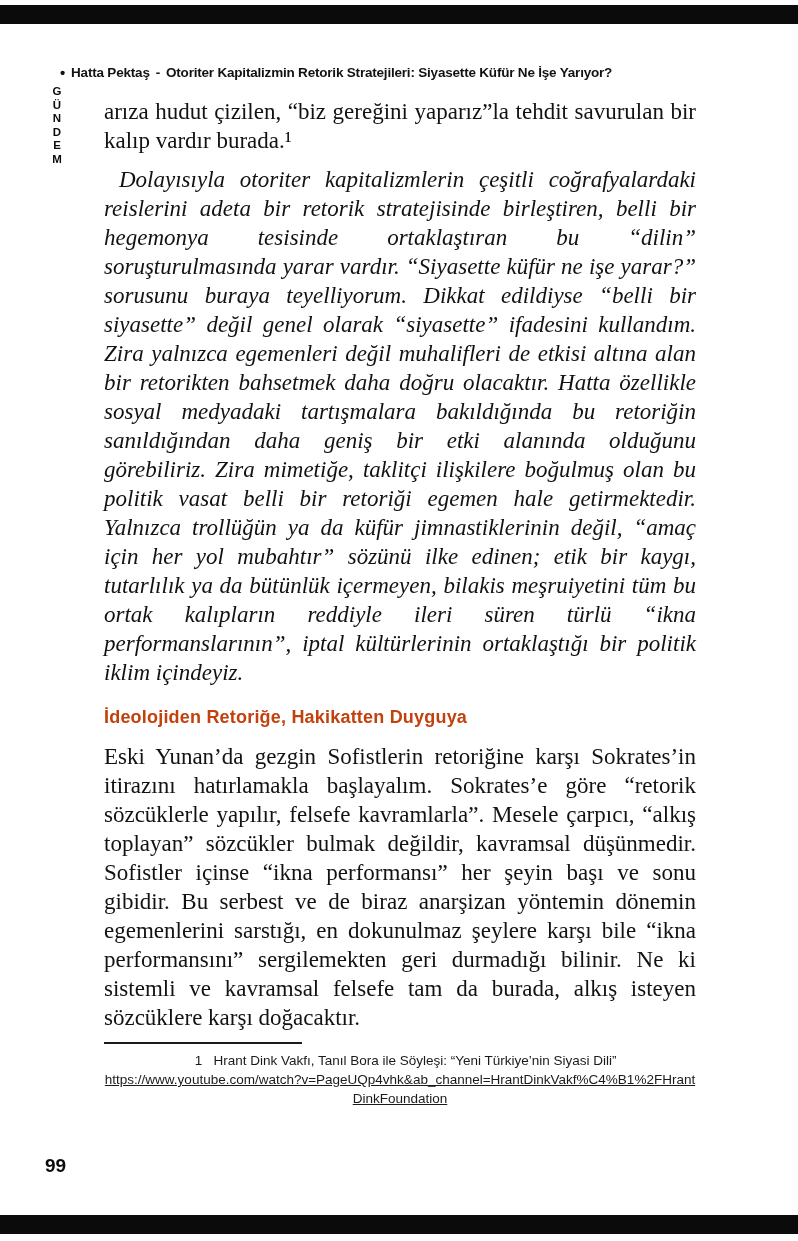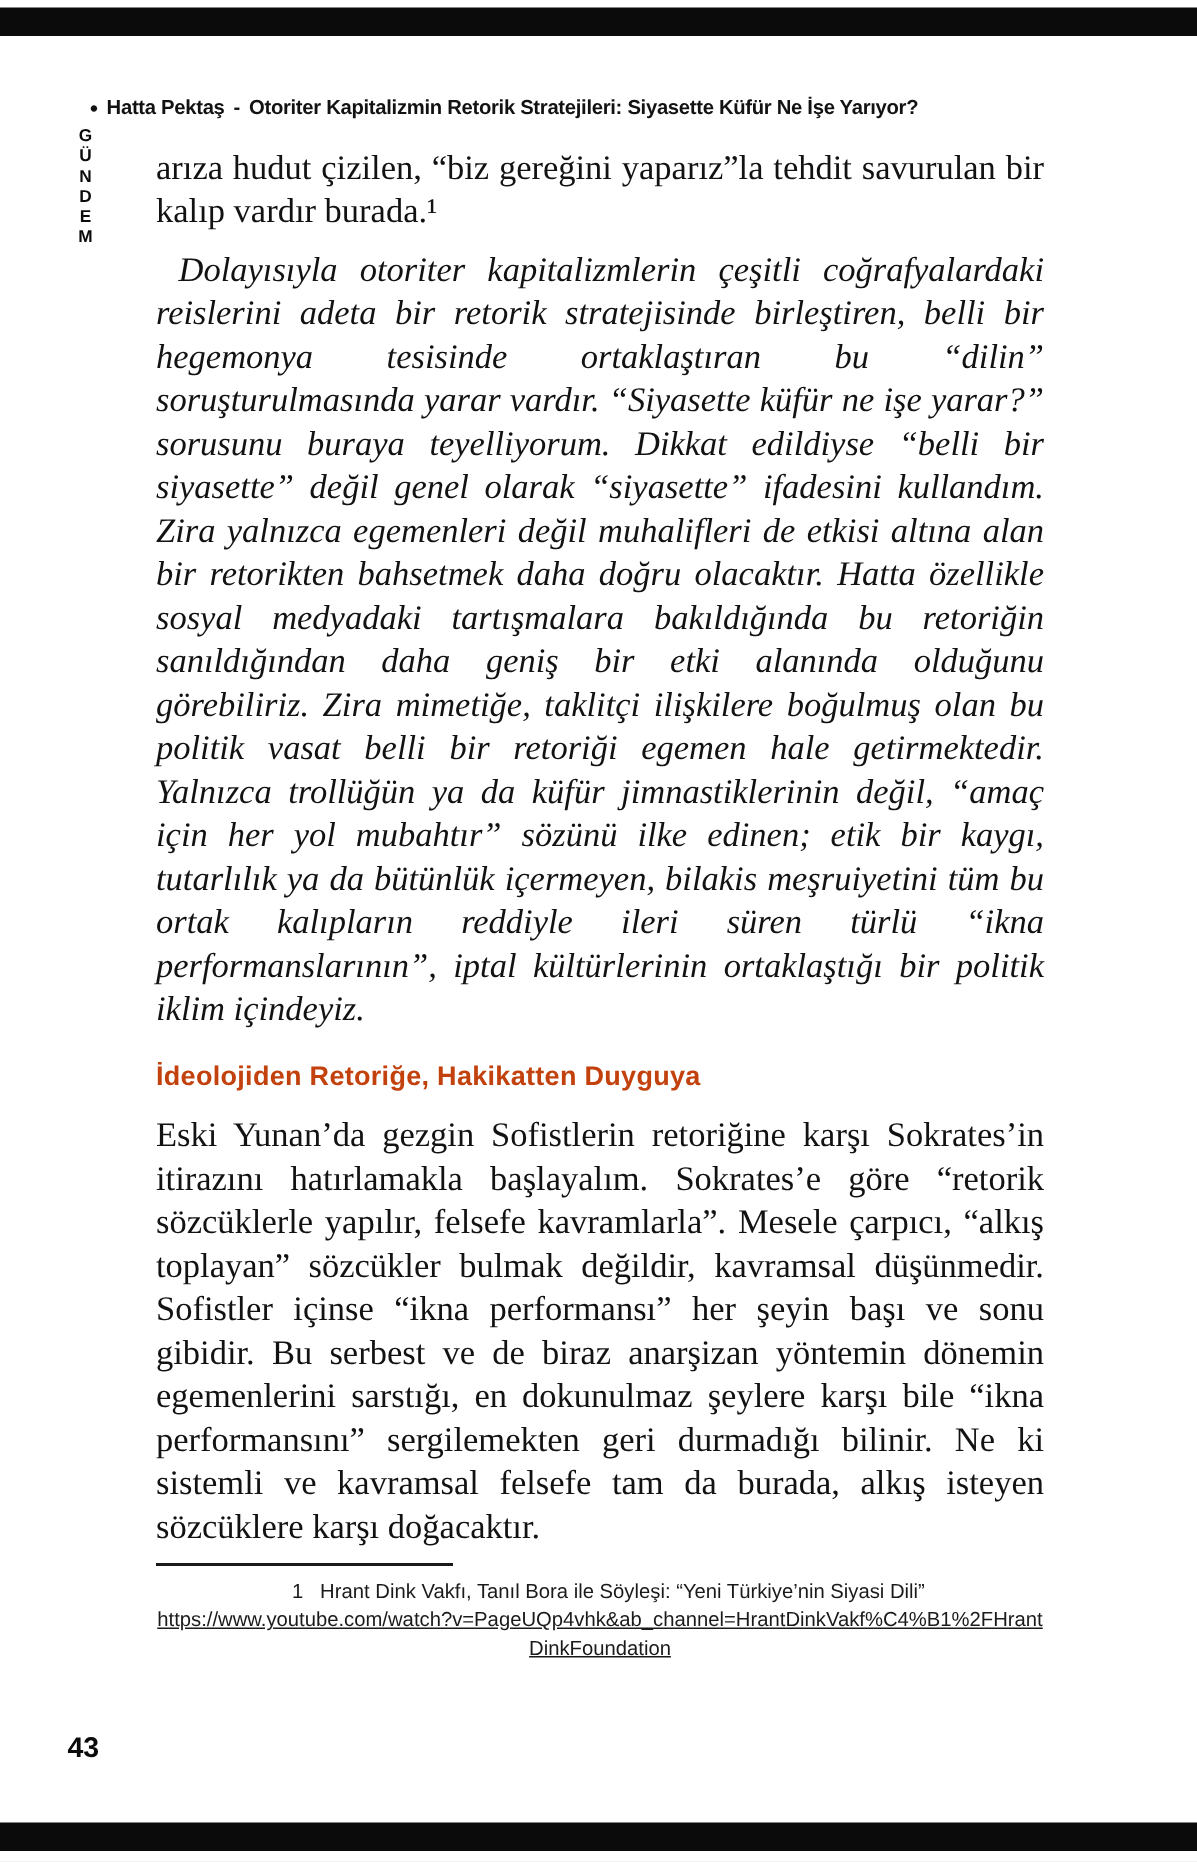--- a/index.html
+++ b/index.html
@@ -135,17 +135,17 @@
 
     <div class="footnote">
       <div class="footnote-rule"></div>
       <div class="fn-line">
         <span class="fn-num">1</span><span class="fn-text">Hrant Dink Vakfı, Tanıl Bora ile Söyleşi: “Yeni Türkiye’nin Siyasi Dili”</span>
       </div>
       <div class="fn-url">https://www.youtube.com/watch?v=PageUQp4vhk&amp;ab_channel=HrantDinkVakf%C4%B1%2FHrantDinkFoundation</div>
     </div>
   </div>
 
-  <div class="page-number">43</div>
+  <div class="page-number">99</div>
 
   <div class="edge-bar bottom"></div>
 
 </div>
 
 </body></html>

